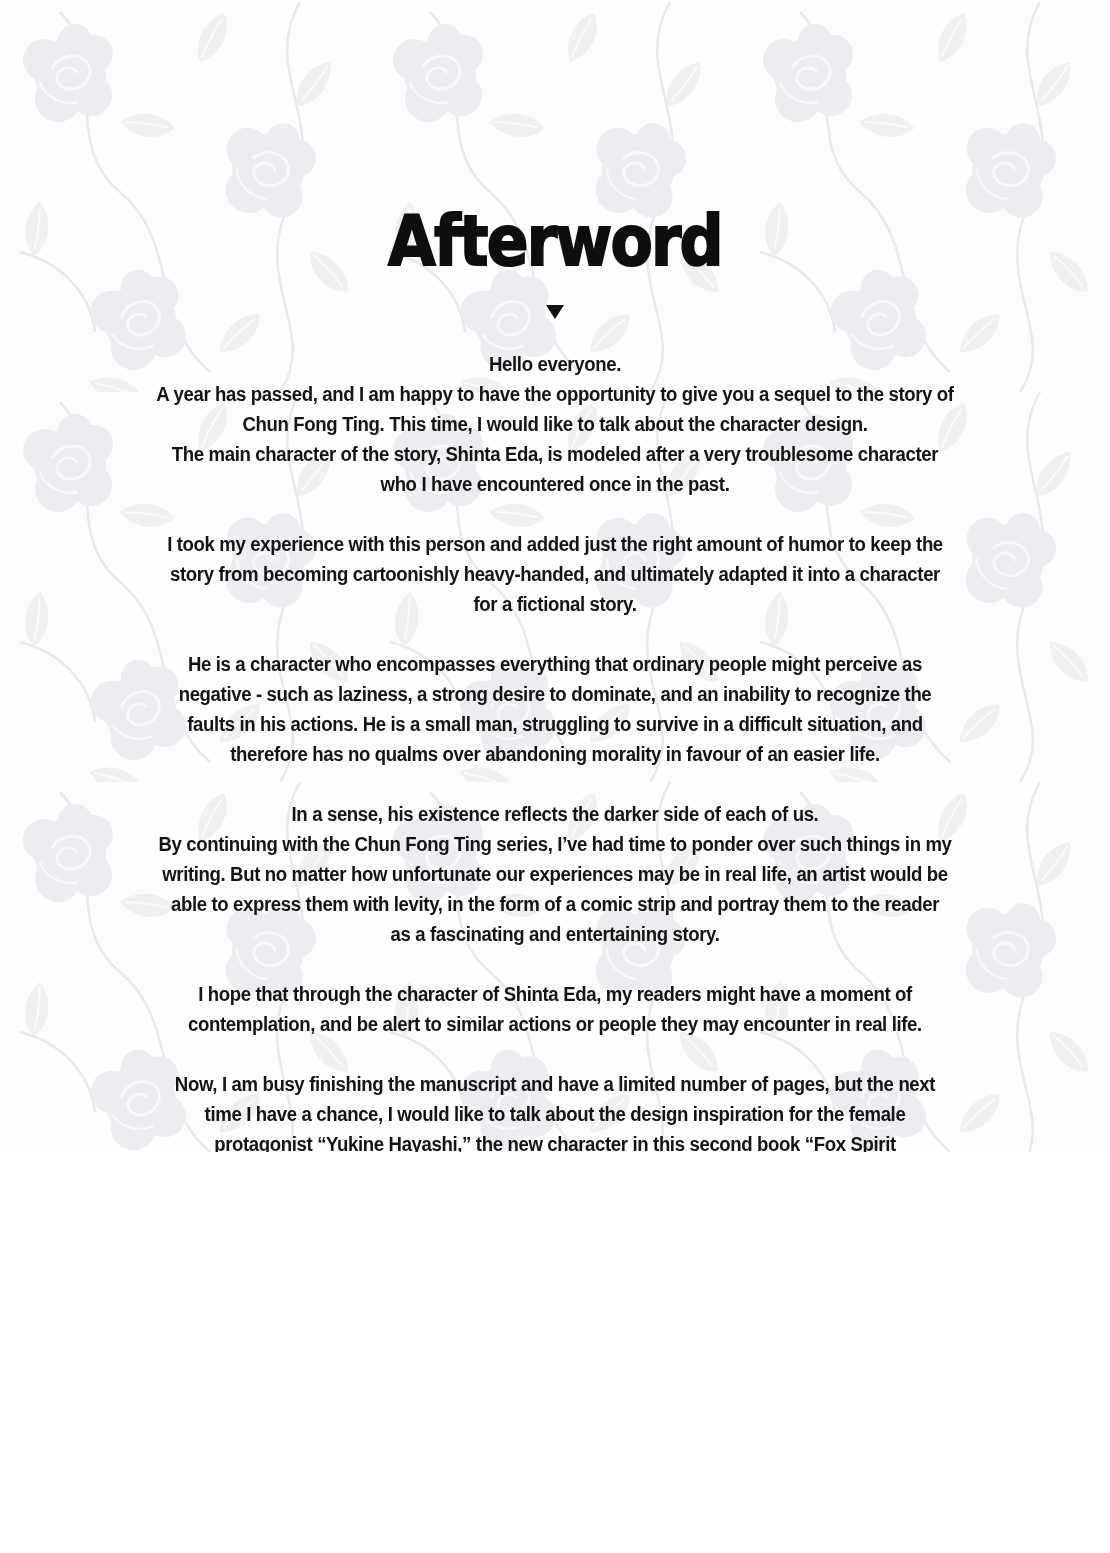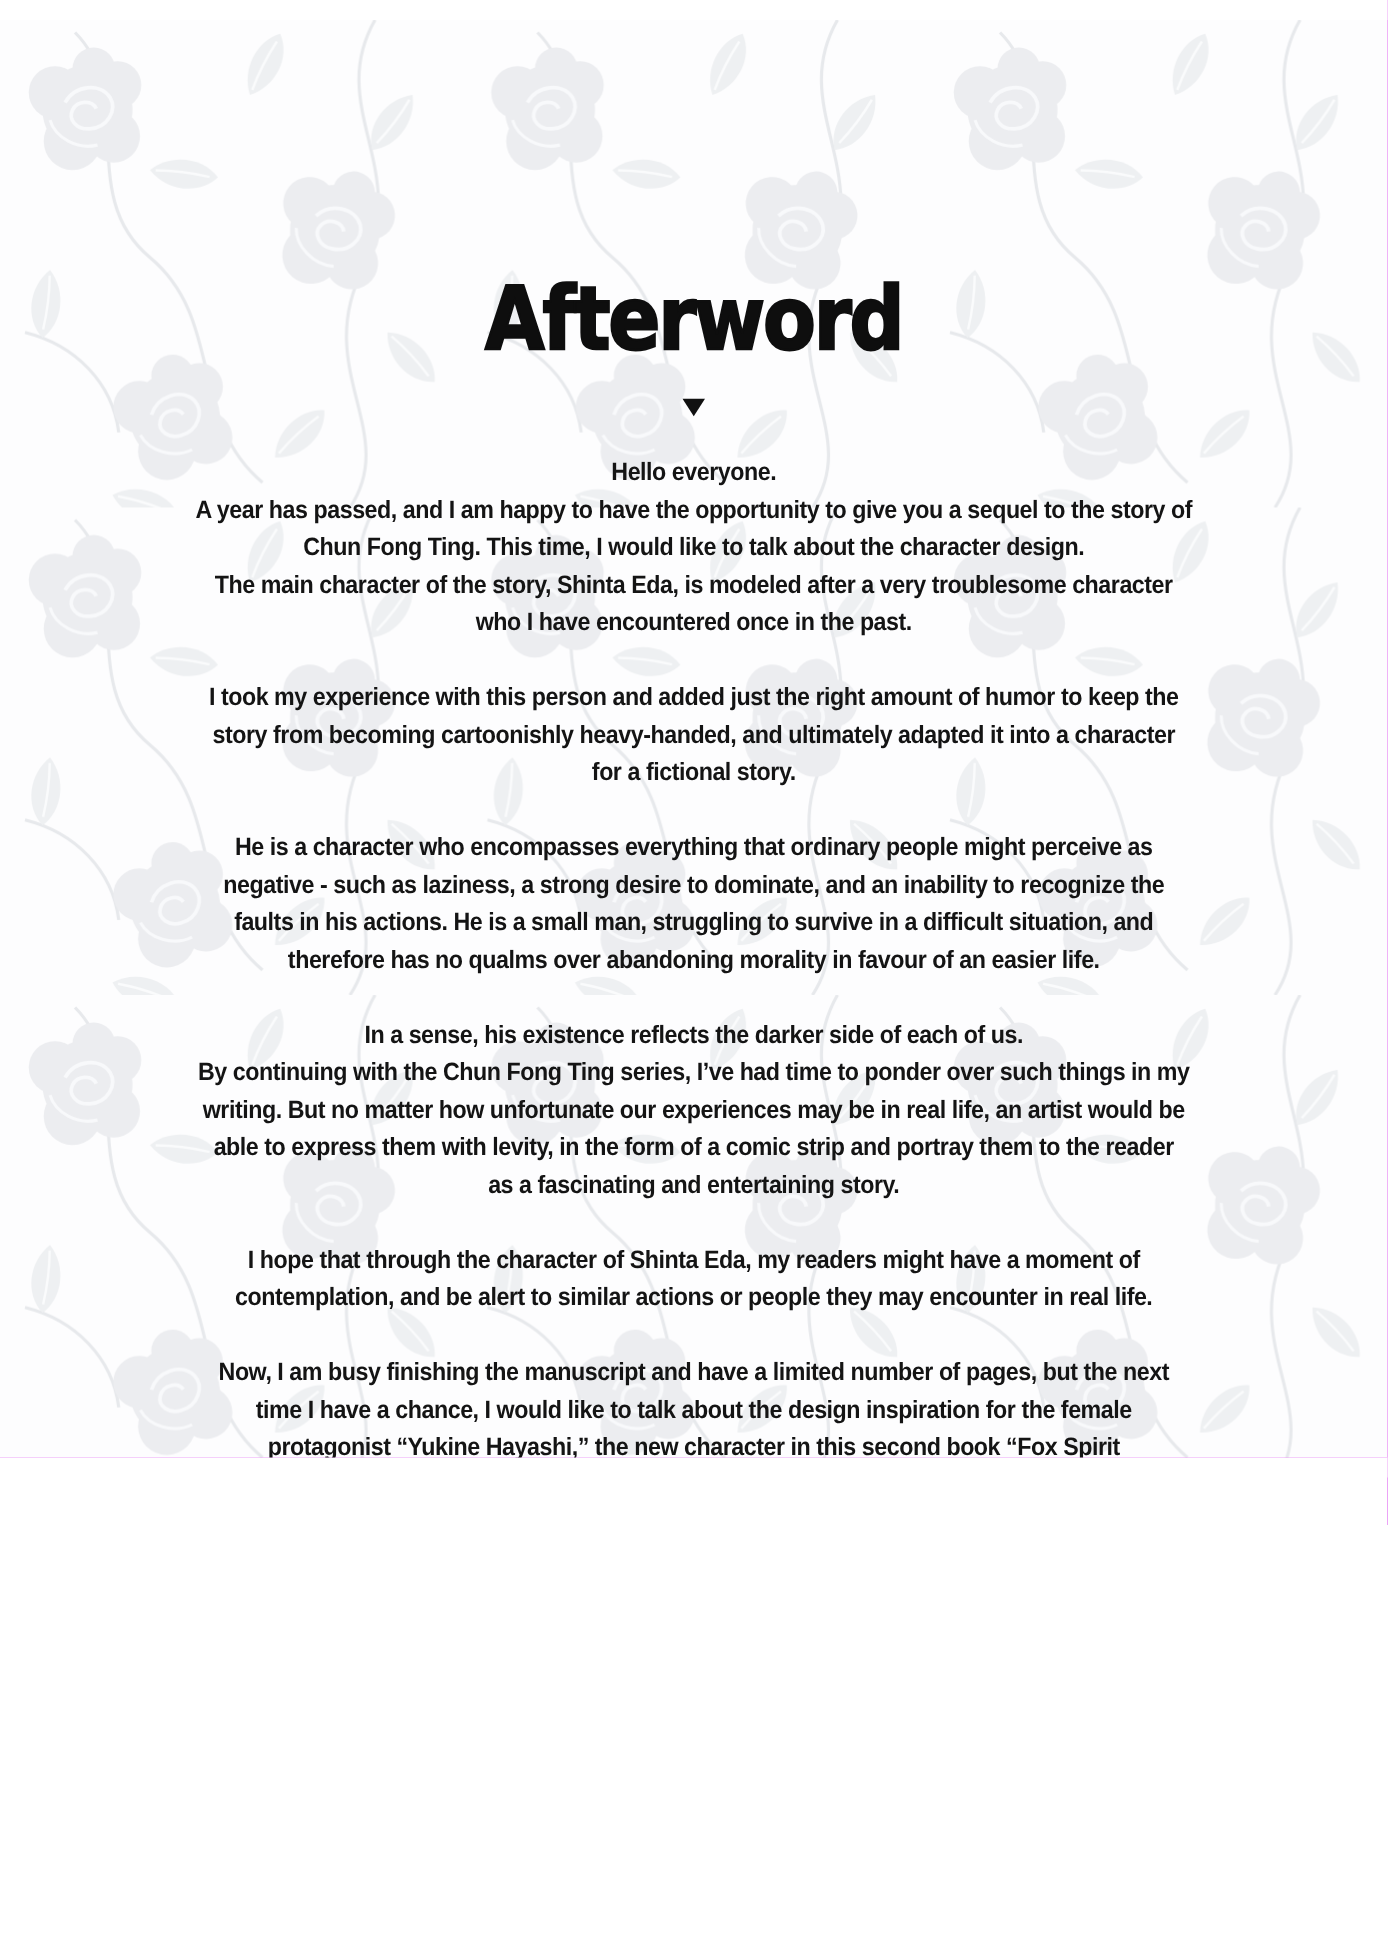--- a/index.html
+++ b/index.html
@@ -4,22 +4,22 @@
 <style>
   html, body {
     margin: 0;
     padding: 0;
     background: #ffffff;
   }
   .page {
     position: relative;
     width: 1110px;
     height: 1150px;
-    margin: 16px auto;
-    background: #d946ef;
+    margin: 2px auto;
+    background: #5eead4;
     overflow: hidden;
     font-family: "Liberation Sans", sans-serif;
   }
   .bg-pattern {
     position: absolute;
     top: 0; left: 0;
     width: 1110px;
     height: 1553px;
     z-index: 0;
   }

